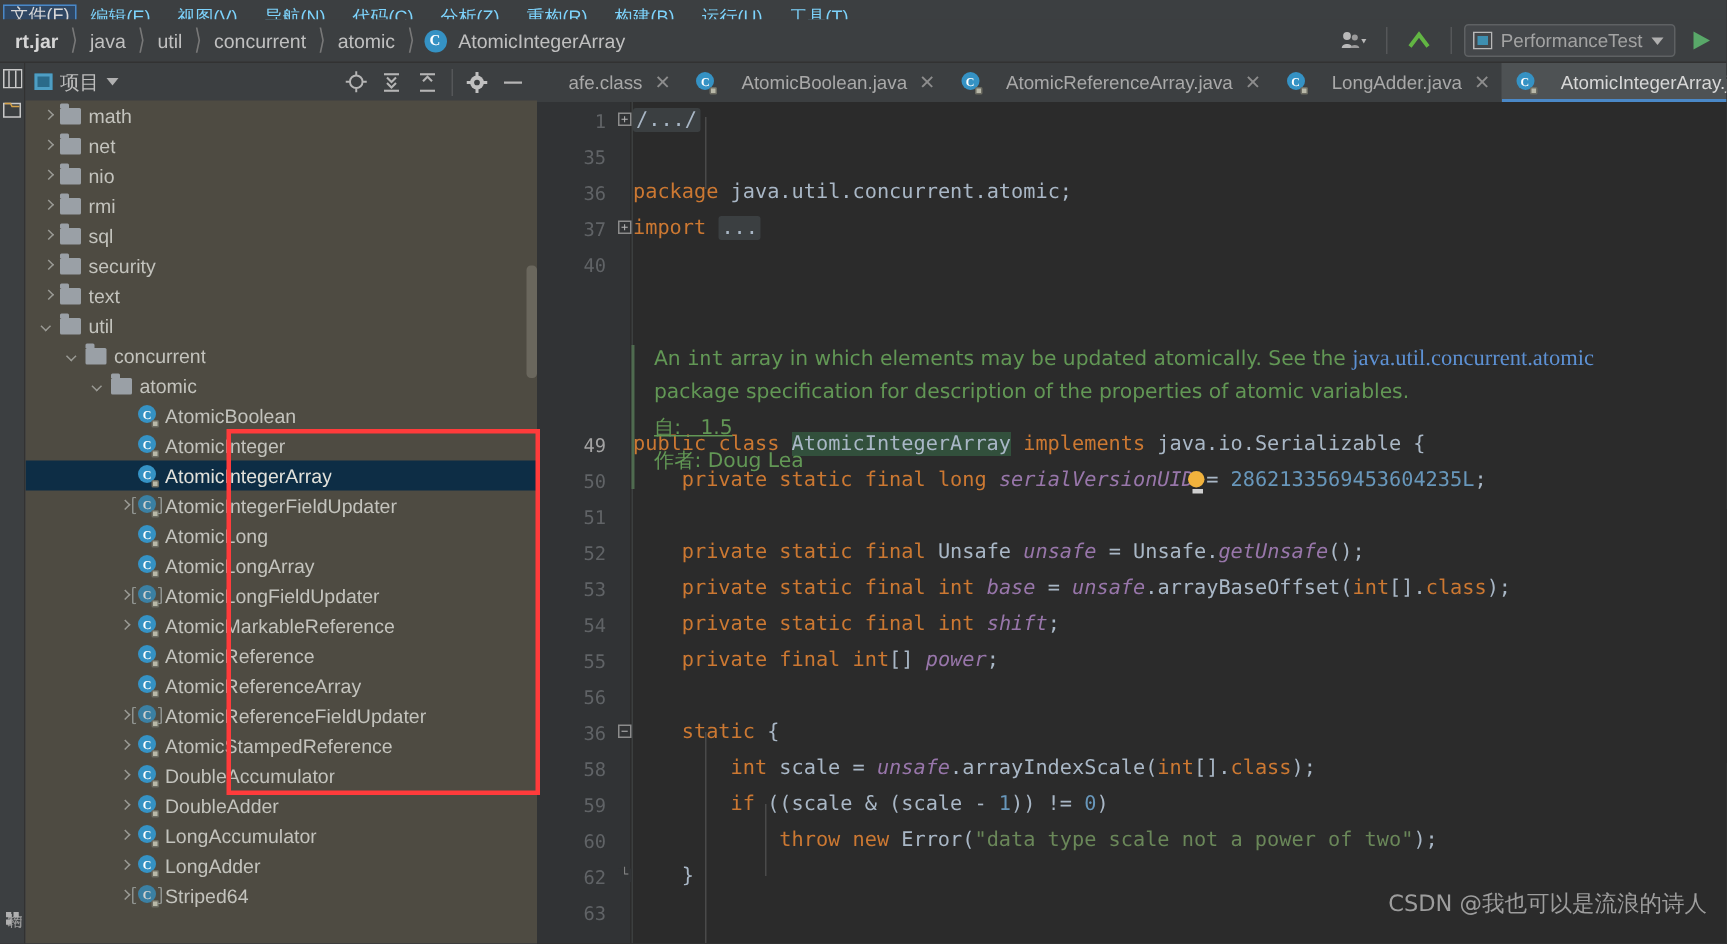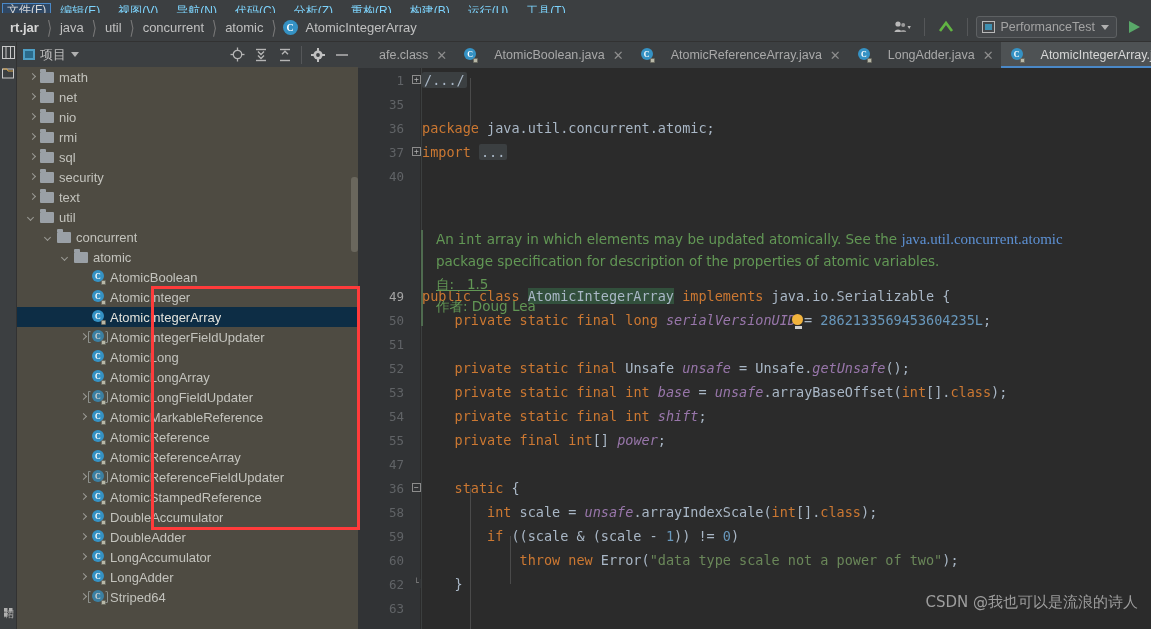--- a/index.html
+++ b/index.html
@@ -730,21 +730,21 @@
           </div>
           <div class="line">
             <span class="lnum">54</span>
             <span class="code">    <span class="kw">private</span> <span class="kw">static</span> <span class="kw">final</span> <span class="kw">int</span> <span class="fld">shift</span>;</span>
           </div>
           <div class="line">
             <span class="lnum">55</span>
             <span class="code">    <span class="kw">private</span> <span class="kw">final</span> <span class="kw">int</span>[] <span class="fld">power</span>;</span>
           </div>
           <div class="line">
-            <span class="lnum">47</span>
+            <span class="lnum">56</span>
             <span class="code"></span>
           </div>
           <div class="line">
             <span class="lnum">36</span>
             <span class="fold minus">−</span>
             <span class="code">    <span class="kw">static</span> {</span>
           </div>
           <div class="line">
             <span class="lnum">58</span>
             <span class="code">        <span class="kw">int</span> <span class="typ">scale</span> = <span class="fld">unsafe</span>.<span class="typ">arrayIndexScale</span>(<span class="kw">int</span>[].<span class="kw">class</span>);</span>

